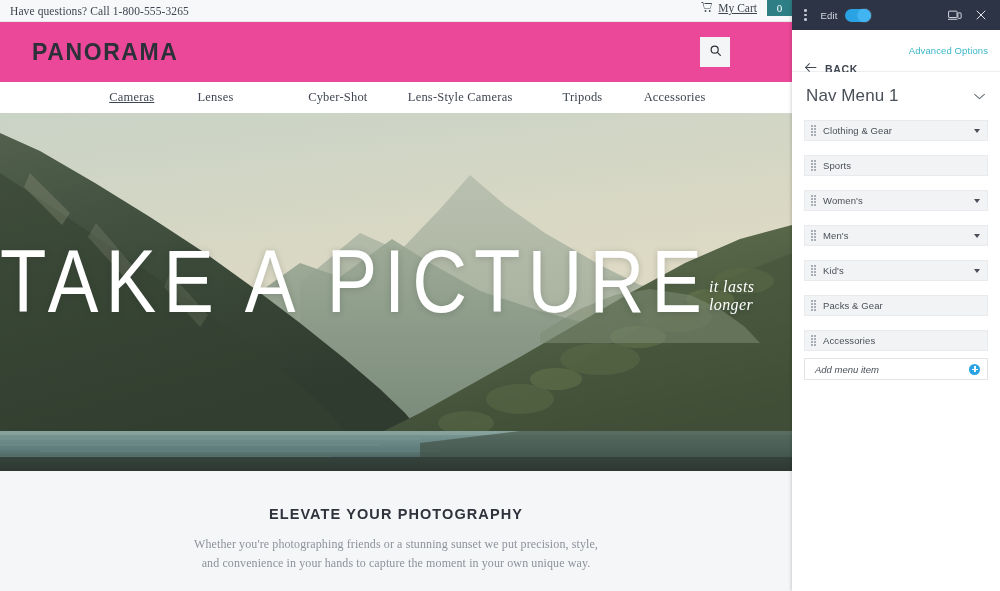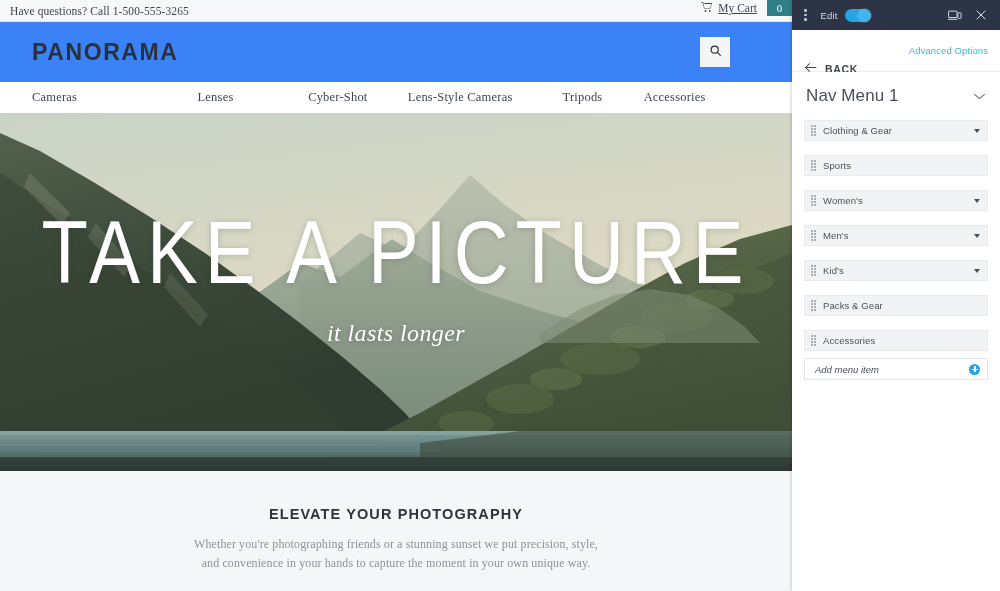--- a/index.html
+++ b/index.html
@@ -70,21 +70,21 @@
     font-family: "Liberation Serif", serif;
     font-size: 11px;
     display: flex;
     align-items: center;
     justify-content: center;
   }
 
   
   .masthead {
     height: 60px;
-    background: #3b82f6;
+    background: #ec4899;
     display: flex;
     align-items: center;
     position: relative;
   }
   .brand {
     padding-left: 32px;
     font-family: "Liberation Sans", sans-serif;
     font-weight: bold;
     font-size: 23px;
     letter-spacing: 1.6px;
@@ -114,57 +114,56 @@
   }
   .main-nav a {
     flex: 1;
     text-align: center;
     font-family: "Liberation Serif", serif;
     font-size: 12.5px;
     color: #3f4550;
     text-decoration: none;
     letter-spacing: .2px;
   }
-  .main-nav a:first-child { text-align: left; padding-left: 6px; }
+  .main-nav a:first-child { text-align: right; padding-left: 6px; text-decoration: underline; }
   .main-nav a:last-child { text-align: left; }
 
   
   .hero {
     position: relative;
     height: 358px;
     overflow: hidden;
     background: #8a9a8c;
   }
   .hero-art { position: absolute; inset: 0; }
   .hero-overlay {
     position: absolute;
     inset: 0;
     display: flex;
-    flex-direction: column;
     align-items: center;
     justify-content: center;
     padding-bottom: 23px;
   }
   .hero-title {
     font-family: "Liberation Sans", sans-serif;
     font-weight: 300;
     font-size: 76px;
     line-height: 1;
     letter-spacing: 7px;
     color: #ffffff;
     text-align: center;
     white-space: nowrap;
     transform: scaleY(1.18);
     text-shadow: 0 1px 6px rgba(40,50,45,.22);
   }
   .hero-sub {
     margin-top: 30px;
     font-family: "Liberation Serif", serif;
     font-style: italic;
-    font-size: 24px;
+    font-size: 16px;
     color: #ffffff;
     letter-spacing: .4px;
     text-shadow: 0 1px 5px rgba(40,50,45,.3);
   }
 
   
   .intro {
     background: #f5f6f8;
     padding: 35px 0 0 0;
     text-align: center;
@@ -374,21 +373,21 @@
   .plus-circle::after  { top: 2.5px; left: 5px; height: 6px; width: 1.5px; }
 </style>
 </head>
 <body>
 
 <div id="app">
 
   <div class="site-preview">
 
     <div class="utility-bar">
-      <span class="utility-phone">Have questions? Call 1-500-555-3265</span>
+      <span class="utility-phone">Have questions? Call 1-800-555-3265</span>
       <div class="utility-right">
         <a class="cart-link" href="#">
           <span class="cart-icon">
             <svg width="12" height="12" viewBox="0 0 24 24" fill="#3f4550">
               <path d="M1 2h3.3l2.6 12.2h11.4l2.3-8.4H7.2l-.4-1.8H22l-3 11H6.2L3.5 3.8H1z"></path>
               <circle cx="9" cy="20" r="1.8"></circle>
               <circle cx="17.5" cy="20" r="1.8"></circle>
             </svg>
           </span>
           <span>My Cart</span>

